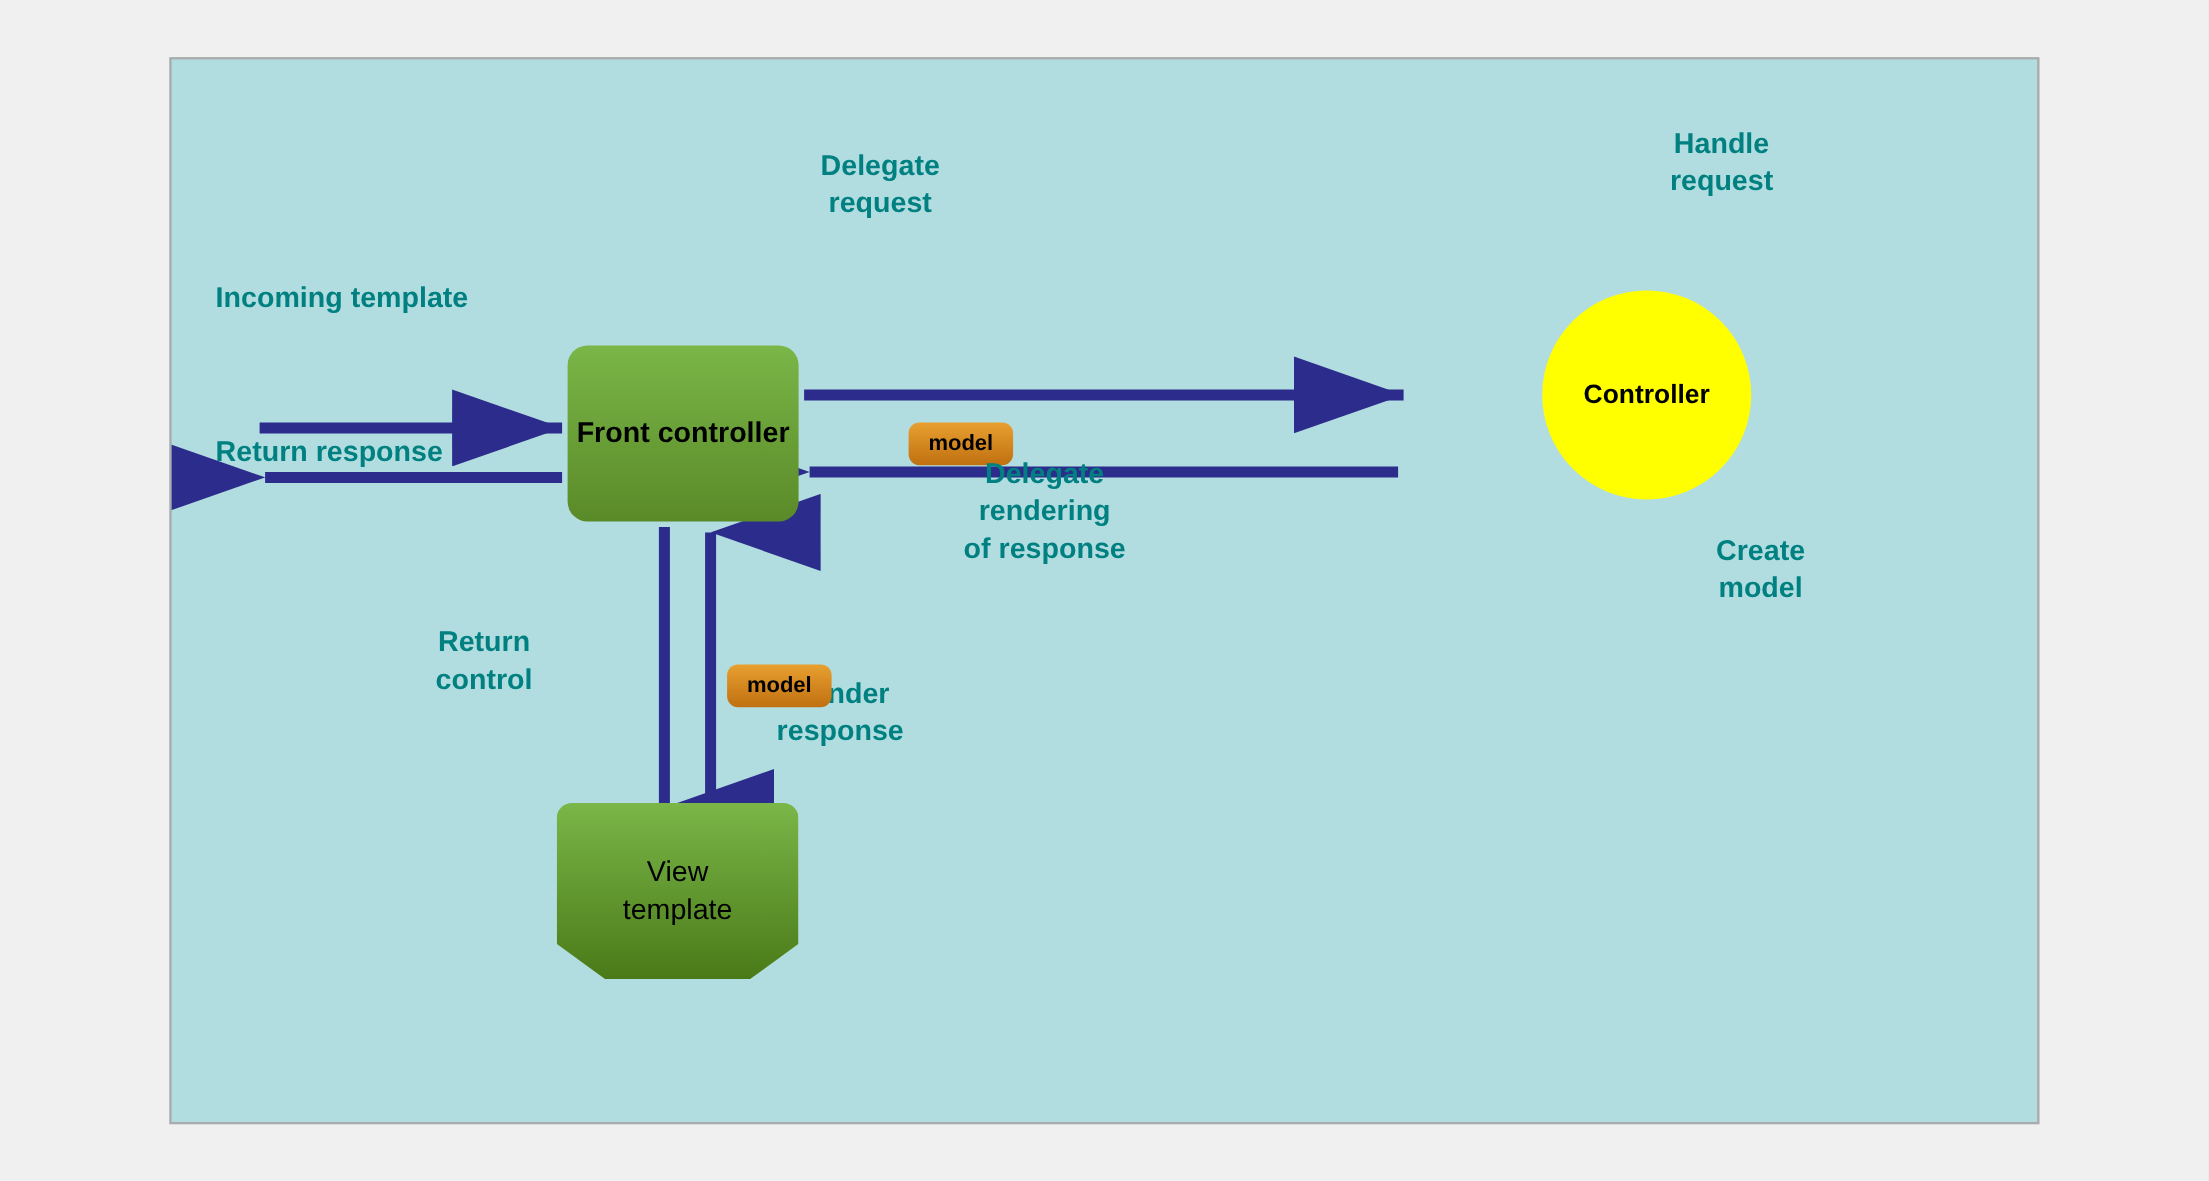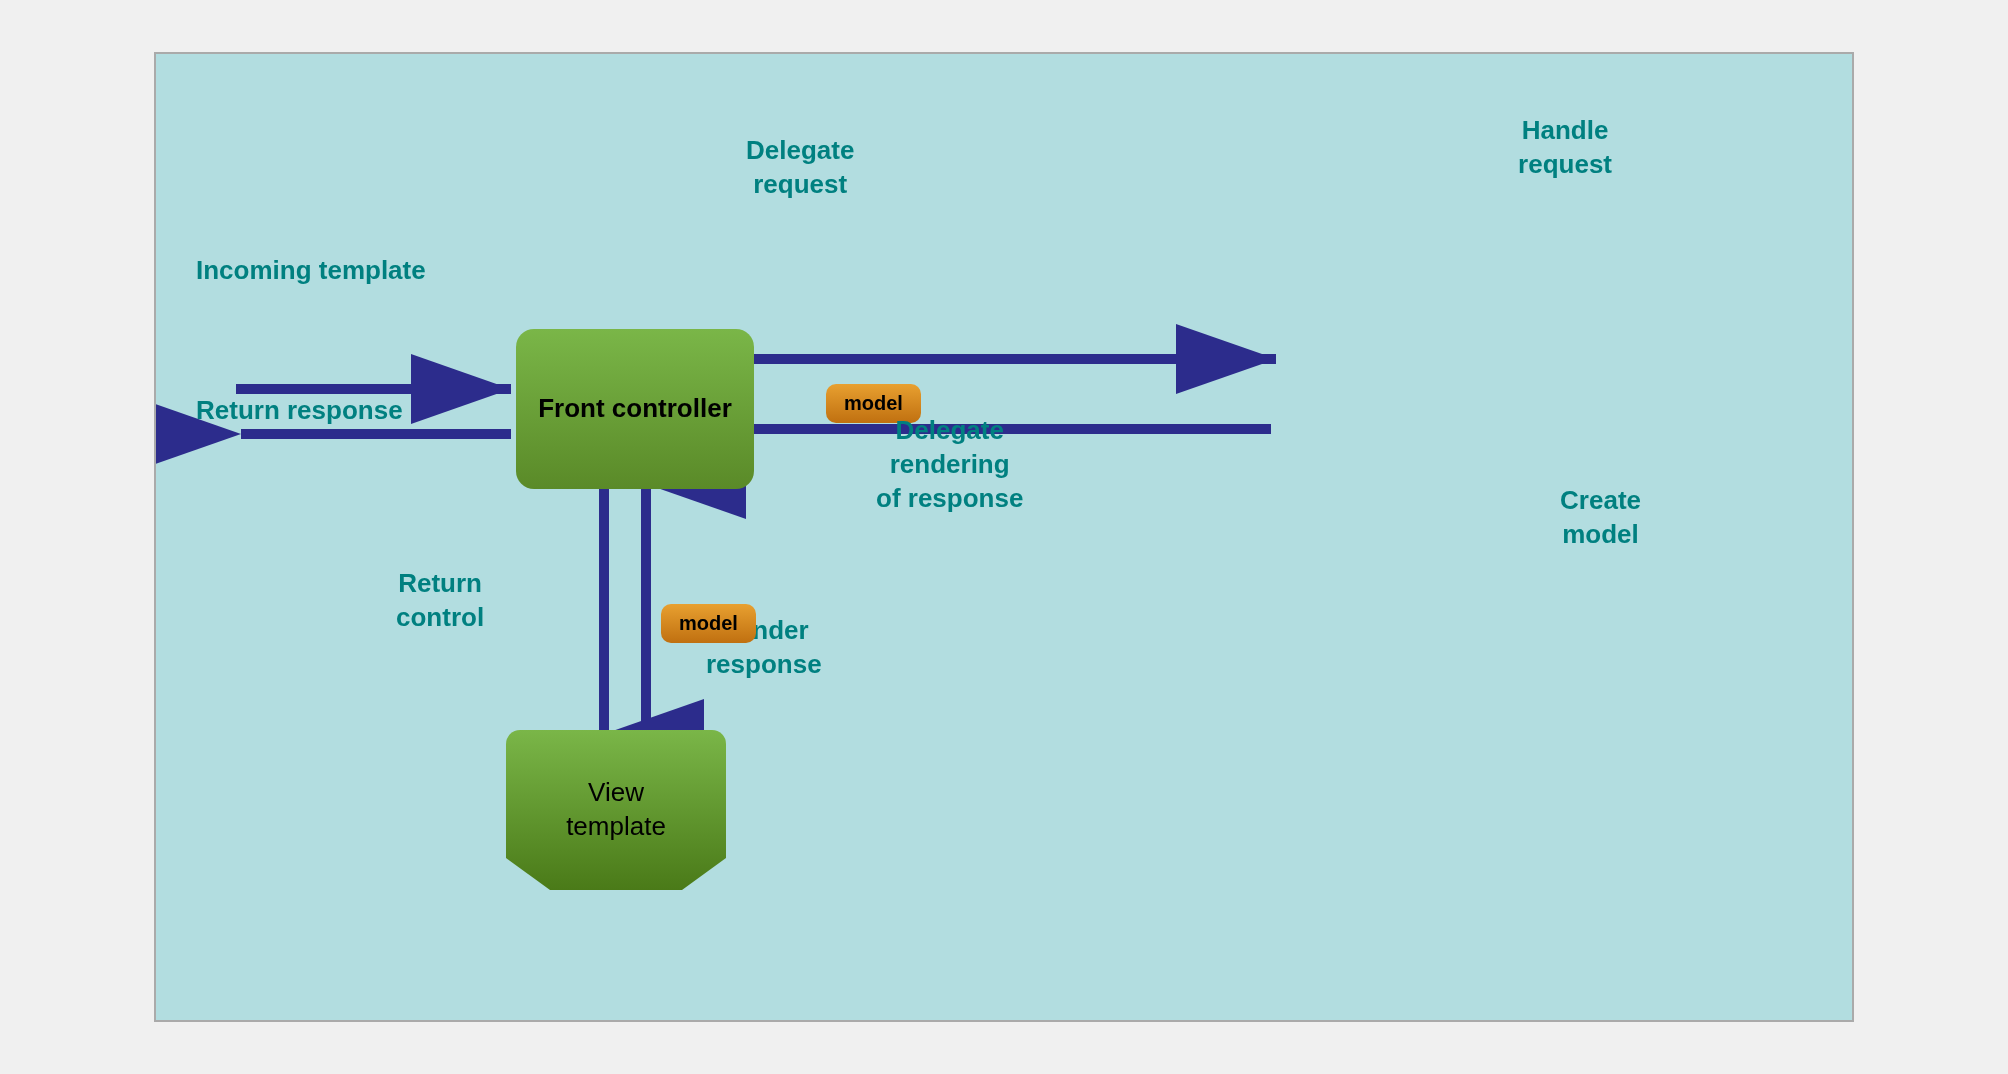--- a/index.html
+++ b/index.html
@@ -31,33 +31,32 @@
       color: #555;
       text-align: center;
       line-height: 1.4;
     }
 
     
     .front-controller {
       position: absolute;
       left: 360px;
       top: 260px;
-      width: 238px;
+      width: 210px;
       height: 160px;
       background: linear-gradient(to bottom, #7ab648, #5a8a28);
       border-radius: 18px;
       display: flex;
       align-items: center;
       justify-content: center;
       font-size: 26px;
       font-weight: bold;
       color: #000;
       text-align: center;
       line-height: 1.3;
-      margin-top: 15px;
     }
 
     
     .controller-circle {
       position: absolute;
       right: 260px;
       top: 210px;
       width: 190px;
       height: 190px;
       background: #ffff00;
@@ -224,20 +223,23 @@
 
   <div class="label label-handle-request">
     <span>Handle<br>request</span>
   </div>
 
   <div class="front-controller">
     <span>Front
 controller</span>
   </div>
 
+  <div class="controller-circle">
+    <span>Controller</span>
+  </div>
 
   <div class="model-badge model-badge-top">
     <span>model</span>
   </div>
 
   <div class="label label-delegate-rendering">
     <span>Delegate<br>rendering<br>of response</span>
   </div>
 
   <div class="label label-create-model">

